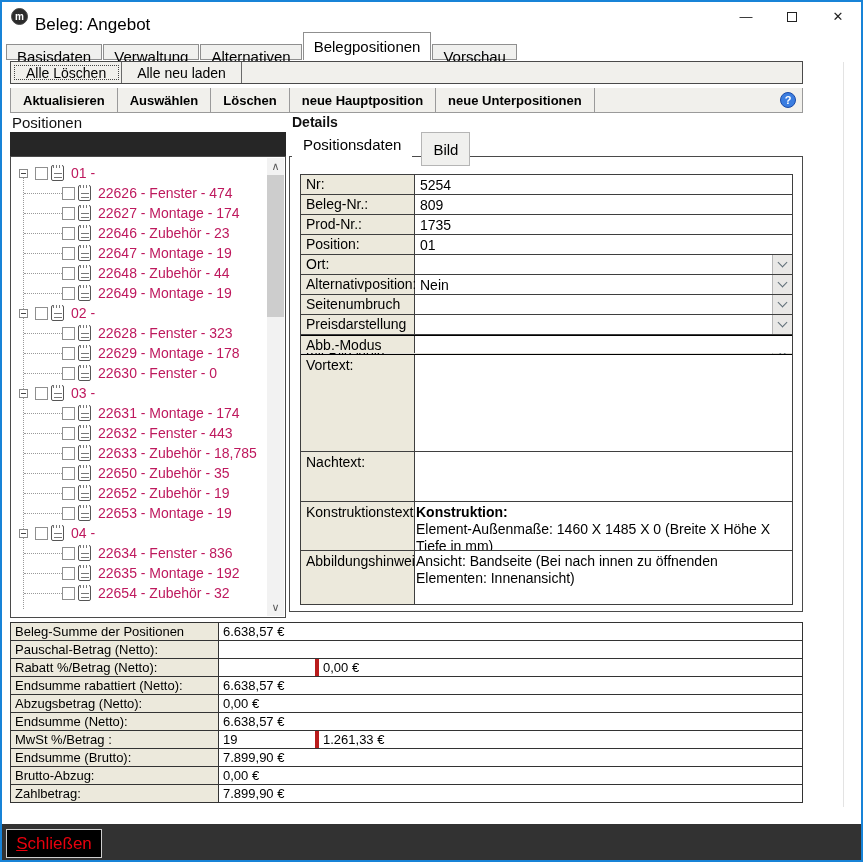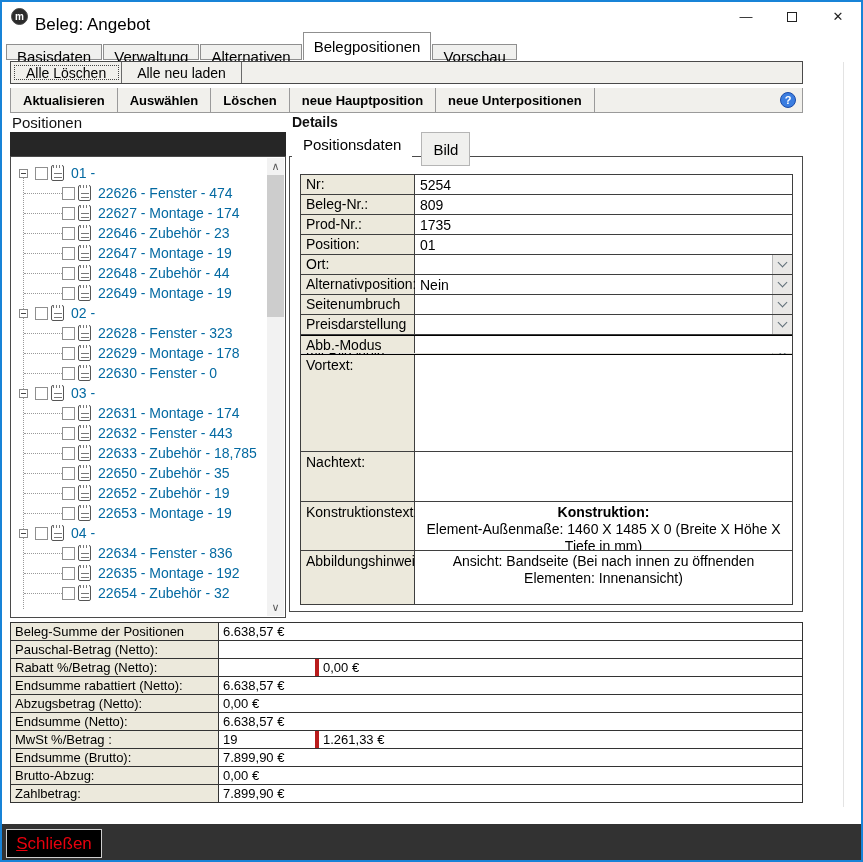--- a/index.html
+++ b/index.html
@@ -42,21 +42,21 @@
   
   .panel-title-left { position:absolute; left:10px; top:112px; font-size:15px; color:#111; }
   .panel-title-right { position:absolute; left:290px; top:112px; font-size:14px; font-weight:bold; color:#111; }
   .black-bar { position:absolute; left:8px; top:130px; width:276px; height:24px; background:#262626; }
 
   
   .tree-box { position:absolute; left:8px; top:154px; width:276px; height:462px; border:1px solid #4a4a4a;
               background:#fff; overflow:hidden; }
   .tree-content { position:absolute; left:2px; top:6px; right:19px; bottom:0; overflow:hidden; }
   .tree-trunk { position:absolute; left:10px; top:14px; bottom:8px; width:0; border-left:1px dotted #9a9a9a; }
-  .tree-row { height:20px; display:flex; align-items:center; font-size:14px; color:#0369a1; position:relative; white-space:nowrap; }
+  .tree-row { height:20px; display:flex; align-items:center; font-size:14px; color:#be185d; position:relative; white-space:nowrap; }
   .expander { width:9px; height:9px; border:1px solid #8a8a8a; background:#fff; margin-left:6px;
               position:relative; flex:none; z-index:2; }
   .expander::after { content:""; position:absolute; left:1px; right:1px; top:3px; height:1px; background:#444; }
   .tree-row.child::before { content:""; position:absolute; left:11px; width:38px; top:10px; border-top:1px dotted #9a9a9a; }
   .checkbox { width:13px; height:13px; border:1px solid #8f8f8f; background:#fff; flex:none; z-index:2; }
   .tree-row.group .checkbox { margin-left:7px; }
   .tree-row.child .checkbox { margin-left:49px; }
   .doc-icon { width:13px; height:16px; border:1px solid #555; border-radius:2px; background:
       linear-gradient(#fff,#fff) 0 0/100% 4px no-repeat,
       repeating-linear-gradient(#fff 0 2px, #777 2px 3px, #fff 3px 4px) 2px 5px/8px 9px no-repeat, #fff;
@@ -85,21 +85,21 @@
   .fl { width:114px; background:#ece9dc; border-right:1px solid #3f3f3f; font-size:14px; padding:1px 0 0 5px; flex:none; }
   .fv { flex:1; background:#fff; position:relative; font-size:14px; display:flex; align-items:center; overflow:hidden; }
   .fv input { border:none; outline:none; width:100%; height:100%; font:inherit; padding-left:5px; background:transparent; }
   .fv.static { padding-left:5px; }
   .combo-btn { position:absolute; right:0; top:0; bottom:0; width:20px; background:#e9e8e6; border-left:1px solid #b5b5b5;
                display:flex; align-items:center; justify-content:center; }
   .chev { width:7px; height:7px; border-right:1px solid #5f6e78; border-bottom:1px solid #5f6e78; transform:rotate(45deg); margin-top:-4px; }
   .frow.abbmodus { border-top:1px solid #000; border-bottom:1px solid #000;flex-direction:column; }
   .frow.abbmodus .fv { background:#e3e1dc; }
   .frow.abbmodus .combo-btn { background:#dbd9d4; }
-  .fv.multiline { display:block; padding:2px 1px; line-height:17px; align-items:flex-start;text-align:center; }
+  .fv.multiline { display:block; padding:2px 1px; line-height:17px; align-items:flex-start; }
   .fl.top { padding-top:2px; }
   .h-vortext { height:97px; } .h-nachtext { height:50px; } .h-konstr { height:49px; } .h-abbh { height:54px; }
   .bold-line { font-weight:bold; }
 
   
   .summary { position:absolute; left:8px; top:620px; width:793px; border:1px solid #333; border-bottom:none; }
   .srow { display:flex; border-bottom:1px solid #333; height:18px; }
   .sl { width:208px; flex:none; background:#ece9dc; border-right:1px solid #333; font-size:13px; padding:1px 0 0 4px; }
   .sv { flex:1; background:#fff; font-size:13px; padding:1px 0 0 4px; overflow:hidden; }
   .sv1 { width:100px; flex:none; background:#fff; border-right:4px solid #b91c1c; font-size:13px; padding:1px 0 0 4px; }

